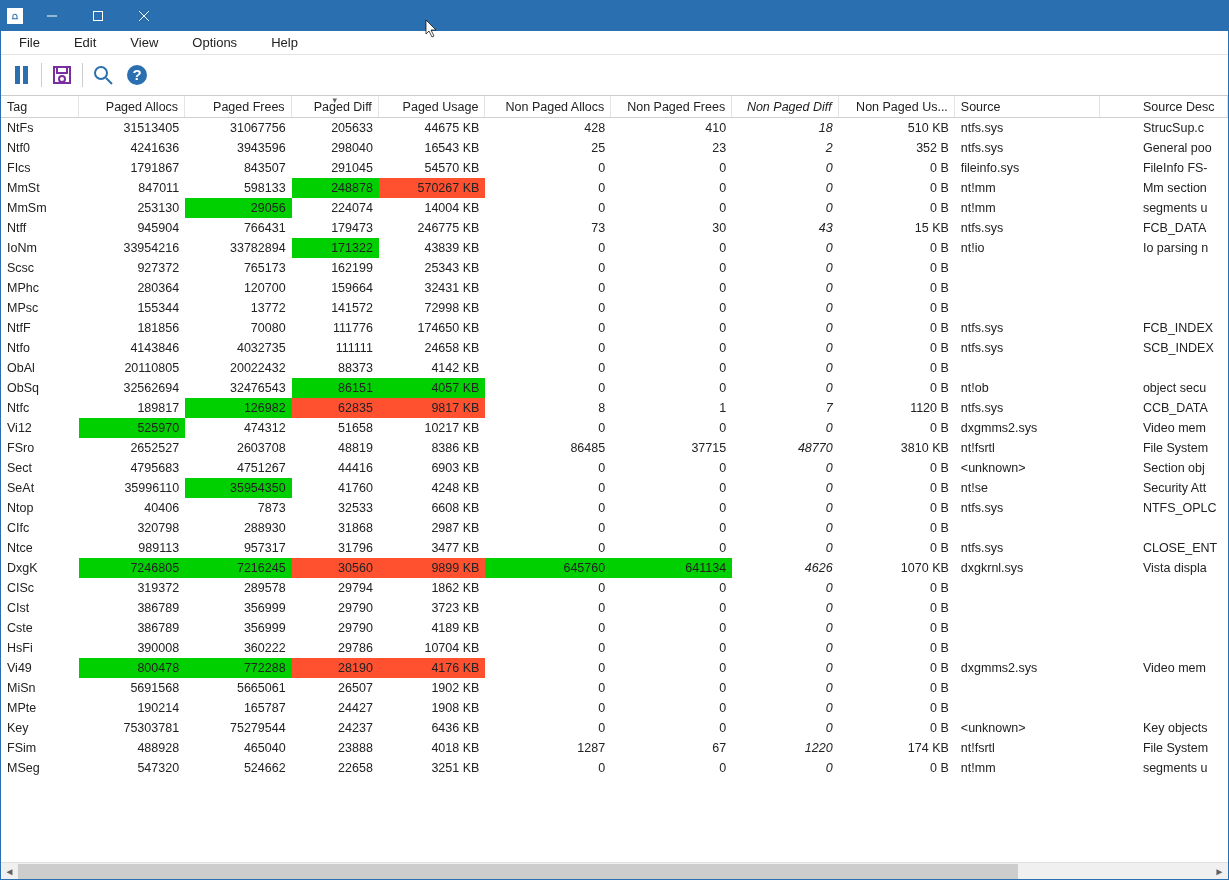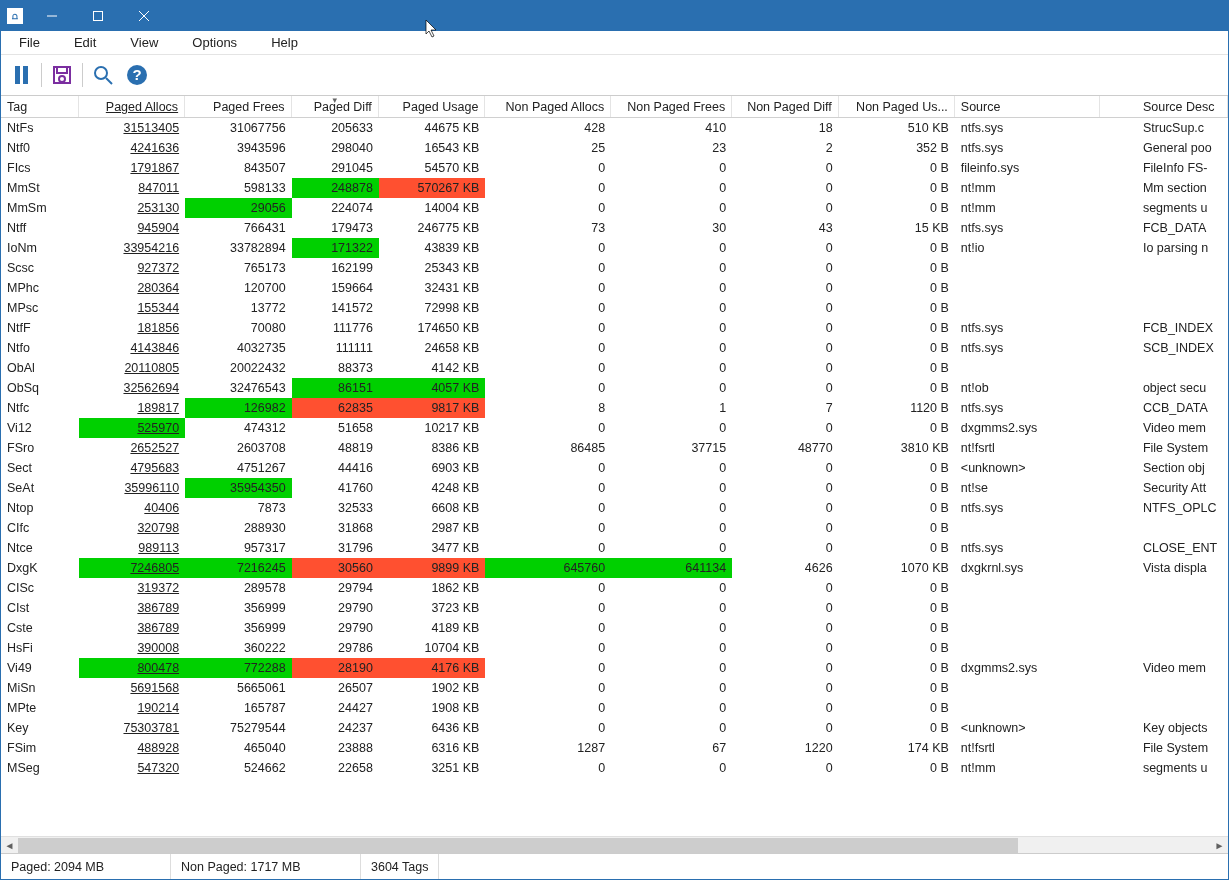--- a/index.html
+++ b/index.html
@@ -181,27 +181,27 @@
     padding: 0 10px;
     border-right: 1px solid #ddd;
     height: 100%;
     display: flex;
     align-items: center;
   }
   .status-cell.w1 { width: 170px; }
   .status-cell.w2 { width: 190px; }
   
   .c0  { width: 80px; }
-  .c1  { width: 110px; text-decoration: underline; }
+  .c1  { width: 110px; }
   .c2  { width: 110px; }
   .c3  { width: 90px;  }
   .c4  { width: 110px; }
   .c5  { width: 130px; }
   .c6  { width: 125px; }
-  .c7  { width: 110px; }
+  .c7  { width: 110px; font-style: italic; }
   .c8  { width: 120px; }
   .c9  { width: 150px; }
   .c10 { width: 94px; margin-left: 37px; }
   
   .cursor-arrow {
     position: absolute;
     left: 424px;
     top: 18px;
     color: #fff;
     font-size: 18px;
@@ -696,21 +696,21 @@
           <div class="td c7 rt">0</div>
           <div class="td c8 rt">0 B</div>
           <div class="td c9">&lt;unknown&gt;</div>
           <div class="td c10">Key objects</div>
         </div>
         <div class="trow">
           <div class="td c0">FSim</div>
           <div class="td c1 rt">488928</div>
           <div class="td c2 rt">465040</div>
           <div class="td c3 rt">23888</div>
-          <div class="td c4 rt">6316 KB</div>
+          <div class="td c4 rt">4018 KB</div>
           <div class="td c5 rt">1287</div>
           <div class="td c6 rt">67</div>
           <div class="td c7 rt">1220</div>
           <div class="td c8 rt">174 KB</div>
           <div class="td c9">nt!fsrtl</div>
           <div class="td c10">File System</div>
         </div>
         <div class="trow">
           <div class="td c0">MSeg</div>
           <div class="td c1 rt">547320</div>
@@ -725,18 +725,13 @@
           <div class="td c10">segments u</div>
         </div>
       </div>
     <div class="scroll-h">
       <div class="arrow">◄</div>
       <div class="thumb"></div>
       <div class="arrow right">►</div>
     </div>
   </div>
 
-  <div class="statusbar">
-    <div class="status-cell w1">Paged: 2094 MB</div>
-    <div class="status-cell w2">Non Paged: 1717 MB</div>
-    <div class="status-cell">3604 Tags</div>
-  </div>
 </div>
 
 </body></html>

